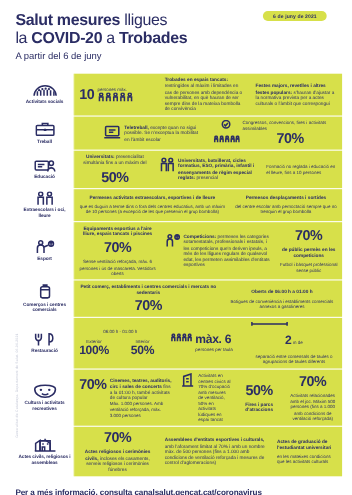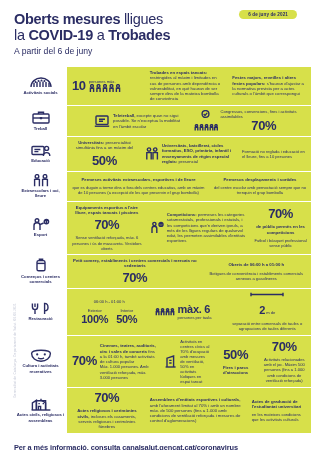--- a/index.html
+++ b/index.html
@@ -37,21 +37,21 @@
     padding: 2px 2px 2px 4px;
     border-right: 1.6px solid #d7e04a;
   }
   .cat-icon { color: #2b2d64; display: block; }
   .cat-label {
     font-size: 4.3px; font-weight: 700; color: #2b2d64;
     text-align: center; line-height: 5.4px; margin-top: 1.5px;
     letter-spacing: -.05px;
   }
   .cells { flex: 1; background: #d7e04a; display: flex; align-items: center; }
-  .cell { padding: 3px 4px; display: flex; align-items: center; gap: 3px; }
+  .cell { padding: 3px 4px; display: flex; gap: 3px; }
   .cell-txt { color: #2b2d64; }
   .ttl { font-size: 4.3px; font-weight: 700; line-height: 5.3px; }
   .ttl .n { font-weight: 400; }
   .sm { font-size: 4.1px; font-weight: 400; line-height: 5.1px; }
   .big { font-size: 13px; font-weight: 700; color: #2b2d64; line-height: 14px; letter-spacing: -.4px; }
   .mid { font-size: 11px; font-weight: 700; color: #2b2d64; line-height: 12px; letter-spacing: -.3px; }
   .ctr { text-align: center; }
   .col { display: flex; flex-direction: column; }
 
   svg { display: block; }
@@ -69,22 +69,22 @@
   
   .footer { padding: 10px 14px 0 14px; }
   .foot-info { font-size: 7.4px; font-weight: 700; color: #2b2d64; letter-spacing: -.1px; }
 </style>
 </head>
 <body>
 
 <div class="page">
 
   <div class="header">
-    <div class="title-line1"><span class="b">Oberts mesures</span><span> lligues</span></div>
-    <div class="title-line2"><span>la </span><span class="b">COVID-19</span><span> a </span><span class="b">Trobades</span></div>
+    <div class="title-line1"><span class="b">Salut mesures</span><span> lligues</span></div>
+    <div class="title-line2"><span>la </span><span class="b">COVID-20</span><span> a </span><span class="b">Trobades</span></div>
     <div class="subtitle">A partir del 6 de juny</div>
     <div class="date-badge">6 de juny de 2021</div>
   </div>
 
   <div class="board">
 
     <div class="vcredit">Generalitat de Catalunya. Departament de Salut. 06.06.2021</div>
 
     <div class="row">
       <div class="cat">
@@ -314,21 +314,21 @@
               <path class="ic" d="M4 12V7.6M1.4 1.4v3.4c0 1.5 1.2 2.8 2.6 2.8s2.6-1.3 2.6-2.8V1.4" stroke-width="1"></path>
               <path class="ic" d="M4 1.4v3.6" stroke-width=".7"></path>
               <path class="ic" d="M13.6 12V1.4c2 0 3.4 1.6 3.4 4s-1.4 3.4-3.4 3.4" stroke-width="1"></path>
             </svg>
         </span>
         <div class="cat-label">Restauració</div>
       </div>
       <div class="cells">
         <div class="cell col ctr" style="width:34%">
           <div class="cell-txt sm">06:00 h - 01:00 h</div>
-          <div style="display:flex;gap:8px;margin-top:1px">
+          <div style="display:flex;gap:20px;margin-top:1px">
             <span class="col ctr">
               <span class="cell-txt sm">Exterior</span>
               <span class="mid">100%</span>
             </span>
             <span class="col ctr">
               <span class="cell-txt sm">Interior</span>
               <span class="mid">50%</span>
             </span>
           </div>
         </div>

